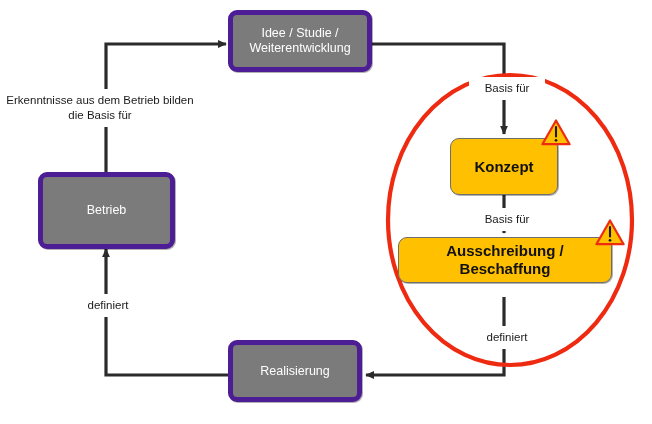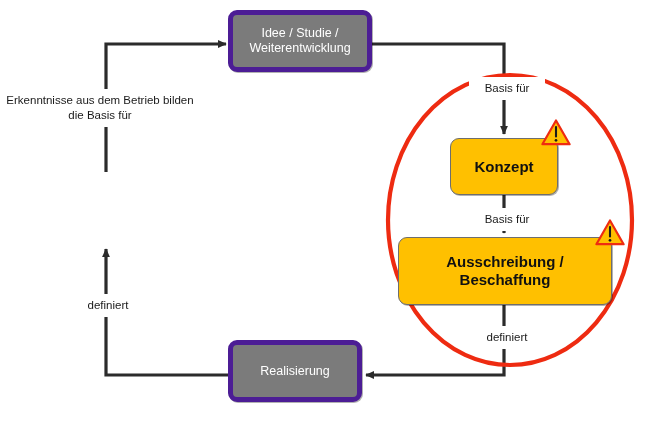--- a/index.html
+++ b/index.html
@@ -98,28 +98,31 @@
   </svg>
 
   <div class="node node-gray" style="left:228px; top:10px; width:144px; height:62px;">
     <span>Idee / Studie / Weiterentwicklung</span>
   </div>
 
   <div class="node node-yellow" style="left:450px; top:138px; width:108px; height:57px;">
     <span>Konzept</span>
   </div>
 
-  <div class="node node-yellow" style="left:398px; top:237px; width:214px; height:68px;">
+  <div class="node node-yellow" style="left:398px; top:237px; width:214px; height:46px;">
     <span>Ausschreibung / Beschaffung</span>
   </div>
 
   <div class="node node-gray" style="left:228px; top:340px; width:134px; height:62px;">
     <span>Realisierung</span>
   </div>
 
+  <div class="node node-gray" style="left:38px; top:172px; width:137px; height:77px;">
+    <span>Betrieb</span>
+  </div>
 
   <svg class="warn" style="left:541px; top:119px;" viewBox="0 0 30 27" xmlns="http://www.w3.org/2000/svg">
     <path d="M15,1.5 L28.6,25.2 L1.4,25.2 Z" fill="#ffc000" stroke="#ee2b11" stroke-width="2.2" stroke-linejoin="round"></path>
     <path d="M15,8 L15,17.5" stroke="#1a1a1a" stroke-width="2.1" stroke-linecap="round"></path>
     <circle cx="15" cy="21.3" r="1.35" fill="#1a1a1a"></circle>
   </svg>
 
   <svg class="warn" style="left:595px; top:219px;" viewBox="0 0 30 27" xmlns="http://www.w3.org/2000/svg">
     <path d="M15,1.5 L28.6,25.2 L1.4,25.2 Z" fill="#ffc000" stroke="#ee2b11" stroke-width="2.2" stroke-linejoin="round"></path>
     <path d="M15,8 L15,17.5" stroke="#1a1a1a" stroke-width="2.1" stroke-linecap="round"></path>

